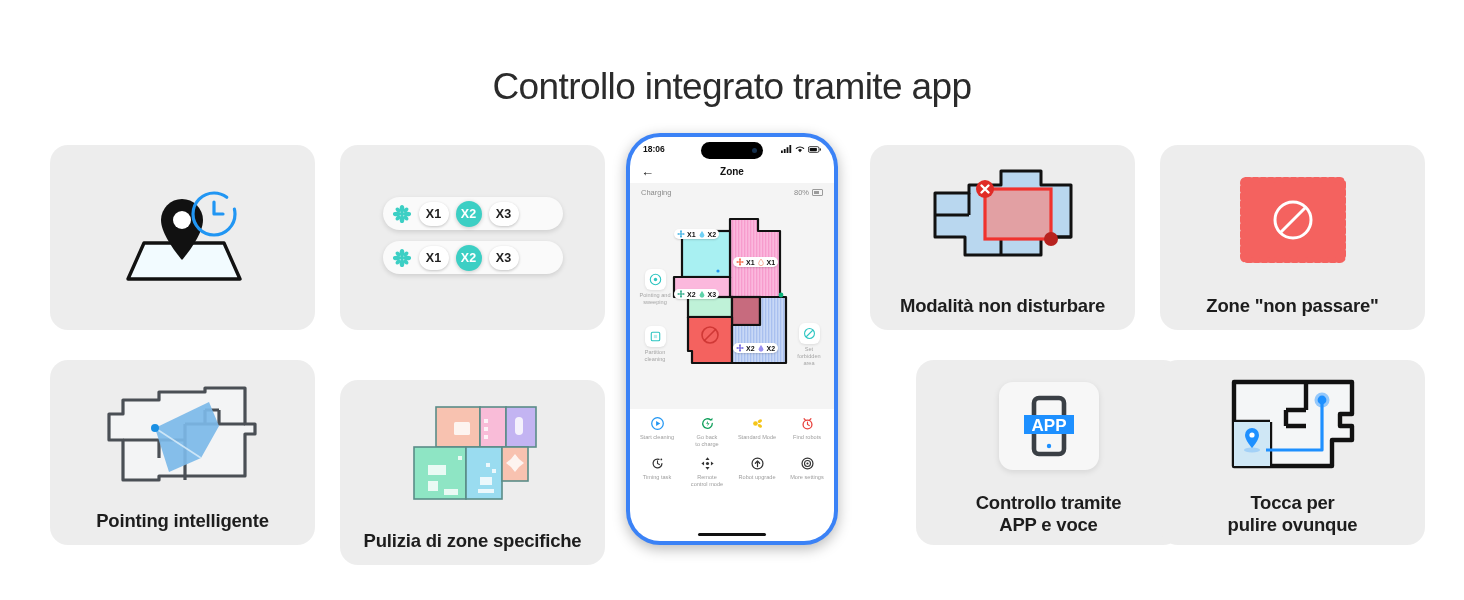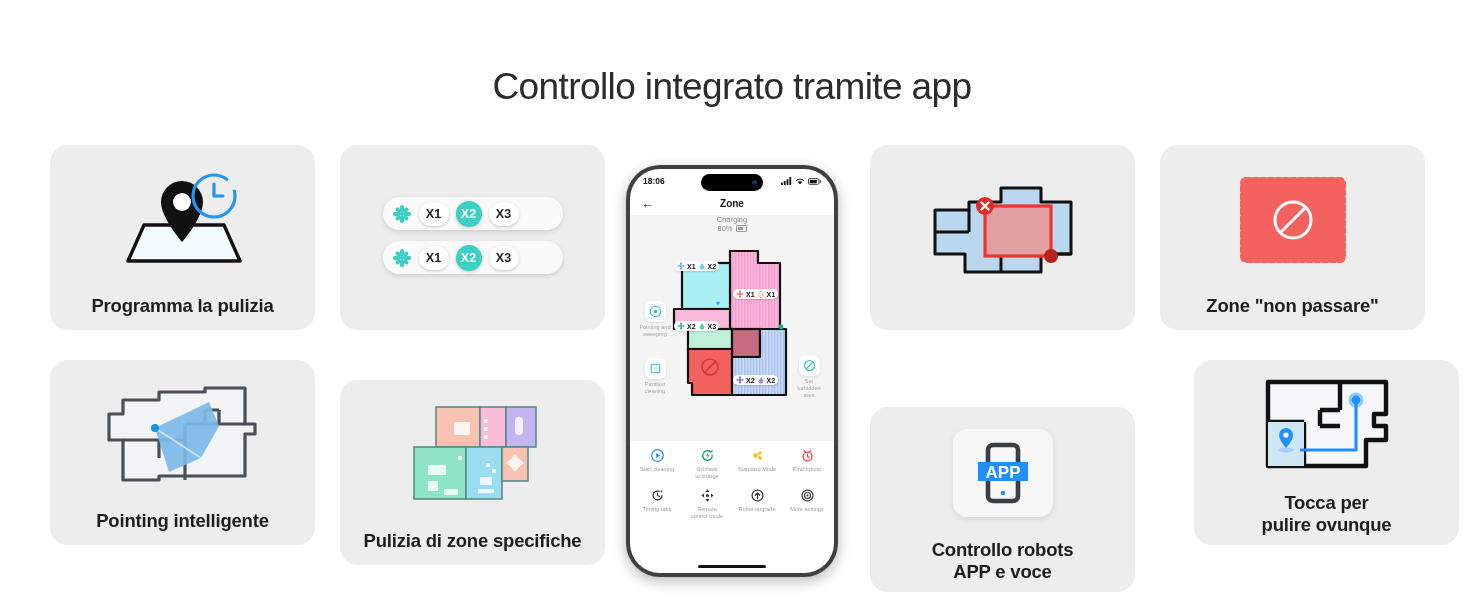--- a/index.html
+++ b/index.html
@@ -25,22 +25,22 @@
     line-height:1.18;padding-bottom:13px;letter-spacing:-.2px;
   }
   .card.two-line .cap{padding-bottom:9px;}
 
   #card-schedule{left:50px;top:145px;}
   #card-routine{left:340px;top:145px;}
   #card-dnd{left:870px;top:145px;}
   #card-nogo{left:1160px;top:145px;}
   #card-mapping{left:50px;top:360px;}
   #card-zone{left:340px;top:360px;margin-top:20px;}
-  #card-app{left:870px;top:360px;margin-top:47px;}
-  #card-tap{left:1194px;top:360px;}
+  #card-app{left:916px;top:360px;}
+  #card-tap{left:1160px;top:360px;}
 
   
   .pill-wrap{display:flex;flex-direction:column;gap:11px;margin-top:-4px;}
   .pill{
     width:180px;height:33px;border-radius:17px;background:#fafafa;
     box-shadow:0 2px 5px rgba(0,0,0,.13);
     display:flex;align-items:center;gap:7px;padding:0 9px;box-sizing:border-box;
   }
   .fan{width:20px;height:20px;flex:none;}
   .chip{
@@ -48,23 +48,22 @@
     box-shadow:0 1px 3px rgba(0,0,0,.22);
     display:flex;align-items:center;justify-content:center;
     font-size:12.5px;font-weight:bold;color:#222;flex:none;
   }
   .chip.on{background:#3ccfc4;color:#fff;width:26px;height:26px;border-radius:13px;
            box-shadow:0 1px 4px rgba(0,0,0,.2);}
 
   
   #phone{
     position:absolute;left:626px;top:133px;width:212px;height:412px;
-    background:#404040;border-radius:34px;padding:4px;box-sizing:border-box;
+    background:#3b82f6;border-radius:34px;padding:4px;box-sizing:border-box;
     box-shadow:0 4px 14px rgba(0,0,0,.28);
-    margin-top:32px;
   }
   #screen{
     width:100%;height:100%;background:#ffffff;border-radius:30px;overflow:hidden;
     position:relative;
   }
   .statusbar{
     height:22px;display:flex;align-items:center;justify-content:space-between;
     padding:2px 13px 0;font-size:8.5px;font-weight:bold;color:#111;box-sizing:border-box;
   }
   .notch{
@@ -75,21 +74,21 @@
   .notch i{width:5px;height:5px;border-radius:50%;background:#16304d;display:block;}
   .sb-right{display:flex;align-items:center;gap:3px;}
   .navbar{
     height:24px;display:flex;align-items:center;justify-content:center;position:relative;
     font-size:10px;font-weight:bold;color:#111;
   }
   .navbar .back{position:absolute;left:11px;top:50%;transform:translateY(-50%);font-size:13px;color:#111;line-height:1;}
   .chargebar{
     height:18px;display:flex;align-items:center;justify-content:space-between;
     padding:0 11px;box-sizing:border-box;background:#f4f4f4;
-    font-size:7.5px;color:#8b8b8b;flex-direction:column;
+    font-size:7.5px;color:#8b8b8b;
   }
   .chargebar .right{display:flex;align-items:center;gap:3px;}
   .batt{width:9px;height:5px;border:1px solid #9b9b9b;border-radius:1px;position:relative;}
   .batt::after{content:"";position:absolute;left:1px;top:1px;bottom:1px;width:5px;background:#9b9b9b;}
 
   #maparea{position:relative;height:208px;background:#f4f4f4;}
   .side-tool{position:absolute;display:flex;flex-direction:column;align-items:center;width:46px;}
   .side-tool .ic{
     width:21px;height:21px;border-radius:6px;background:#fff;
     display:flex;align-items:center;justify-content:center;
@@ -133,21 +132,20 @@
   <div class="art">
     <svg width="150" height="110" viewBox="0 0 150 110">
       <ellipse cx="74" cy="80" rx="26" ry="7" fill="#6cb8ee" opacity=".55"></ellipse>
       <path d="M20 96 L36 60 L116 60 L132 96 Z" fill="#f2fbff" stroke="#111" stroke-width="3.4" stroke-linejoin="round"></path>
       <path d="M74 16 a21 21 0 0 0 -21 21 c0 16 21 40 21 40 s21 -24 21 -40 a21 21 0 0 0 -21 -21 z" fill="#111"></path>
       <circle cx="74" cy="37" r="9" fill="#fff"></circle>
       <circle cx="106" cy="31" r="21" fill="none" stroke="#2196f3" stroke-width="3.2" stroke-dasharray="112 14" stroke-linecap="round"></circle>
       <path d="M106 19 L106 31 L115 31" fill="none" stroke="#2196f3" stroke-width="3.2" stroke-linecap="round" stroke-linejoin="round"></path>
     </svg>
   </div>
-  <div class="cap">Programma la pulizia</div>
 </div>
 
 <div class="card" id="card-routine">
   <div class="art">
     <div class="pill-wrap">
       <div class="pill">
         <svg class="fan" viewBox="0 0 24 24">
           <g fill="#3ccfc4">
             <ellipse cx="12" cy="5.5" rx="2.8" ry="4.4"></ellipse>
               <ellipse cx="18.5" cy="12" rx="4.4" ry="2.8"></ellipse>
@@ -196,20 +194,21 @@
         <path d="M46 30 V52 M46 52 H12"></path>
         <path d="M78 52 H118 M78 52 V92"></path>
         <path d="M118 74 H148"></path>
       </g>
       <rect x="62" y="26" width="66" height="50" fill="#e2a0a3" stroke="#f0322e" stroke-width="3.2"></rect>
       <circle cx="62" cy="26" r="9" fill="#e02b27"></circle>
       <path d="M58.5 22.5 L65.5 29.5 M65.5 22.5 L58.5 29.5" stroke="#fff" stroke-width="2.4" stroke-linecap="round"></path>
       <circle cx="128" cy="76" r="7" fill="#b7221f"></circle>
     </svg>
   </div>
+  <div class="cap">Modalità non disturbare</div>
 </div>
 
 <div class="card" id="card-nogo">
   <div class="art">
     <svg width="106" height="86" viewBox="0 0 106 86">
       <rect x="3" y="3" width="100" height="80" rx="3" fill="#f4625f" stroke="#f4625f" stroke-width="6" stroke-dasharray="4 3.6" stroke-linecap="round"></rect>
       <circle cx="53" cy="43" r="18" fill="none" stroke="#fff" stroke-width="3"></circle>
       <line x1="40.5" y1="55.5" x2="65.5" y2="30.5" stroke="#fff" stroke-width="3"></line>
     </svg>
   </div>
@@ -266,21 +265,21 @@
     <div style="width:100px;height:88px;background:#f7f7f7;border-radius:14px;box-shadow:0 2px 6px rgba(0,0,0,.10);display:flex;align-items:center;justify-content:center;">
       <svg width="76" height="70" viewBox="0 0 76 70">
         <rect x="23" y="7" width="30" height="56" rx="5" fill="none" stroke="#3a3f45" stroke-width="4.6"></rect>
         <circle cx="38" cy="55" r="2.2" fill="#1e90ff"></circle>
         <rect x="13" y="24" width="50" height="19" fill="#1e90ff"></rect>
         <text x="38" y="39.5" text-anchor="middle" font-family="Liberation Sans, sans-serif" font-size="17" font-weight="bold" fill="#ffffff">APP</text>
       </svg>
     </div>
   </div>
   <div class="cap">
-    <div>Controllo robots</div>
+    <div>Controllo tramite</div>
     <div>APP e voce</div>
   </div>
 </div>
 
 <div class="card two-line" id="card-tap">
   <div class="art">
     <svg width="130" height="96" viewBox="0 0 130 96">
       <path d="M6 4 H124 V36 H112 V48 H124 V62 H104 V88 H6 Z" fill="#f4f6f7" stroke="#111" stroke-width="4.4" stroke-linejoin="round"></path>
       <path d="M78 4 V32 M78 32 H58 M58 32 V48 M58 48 H78 M6 44 H42 M42 44 V88" fill="none" stroke="#111" stroke-width="4.4"></path>
       <rect x="6" y="44" width="36" height="44" fill="#cfe7f5"></rect>

